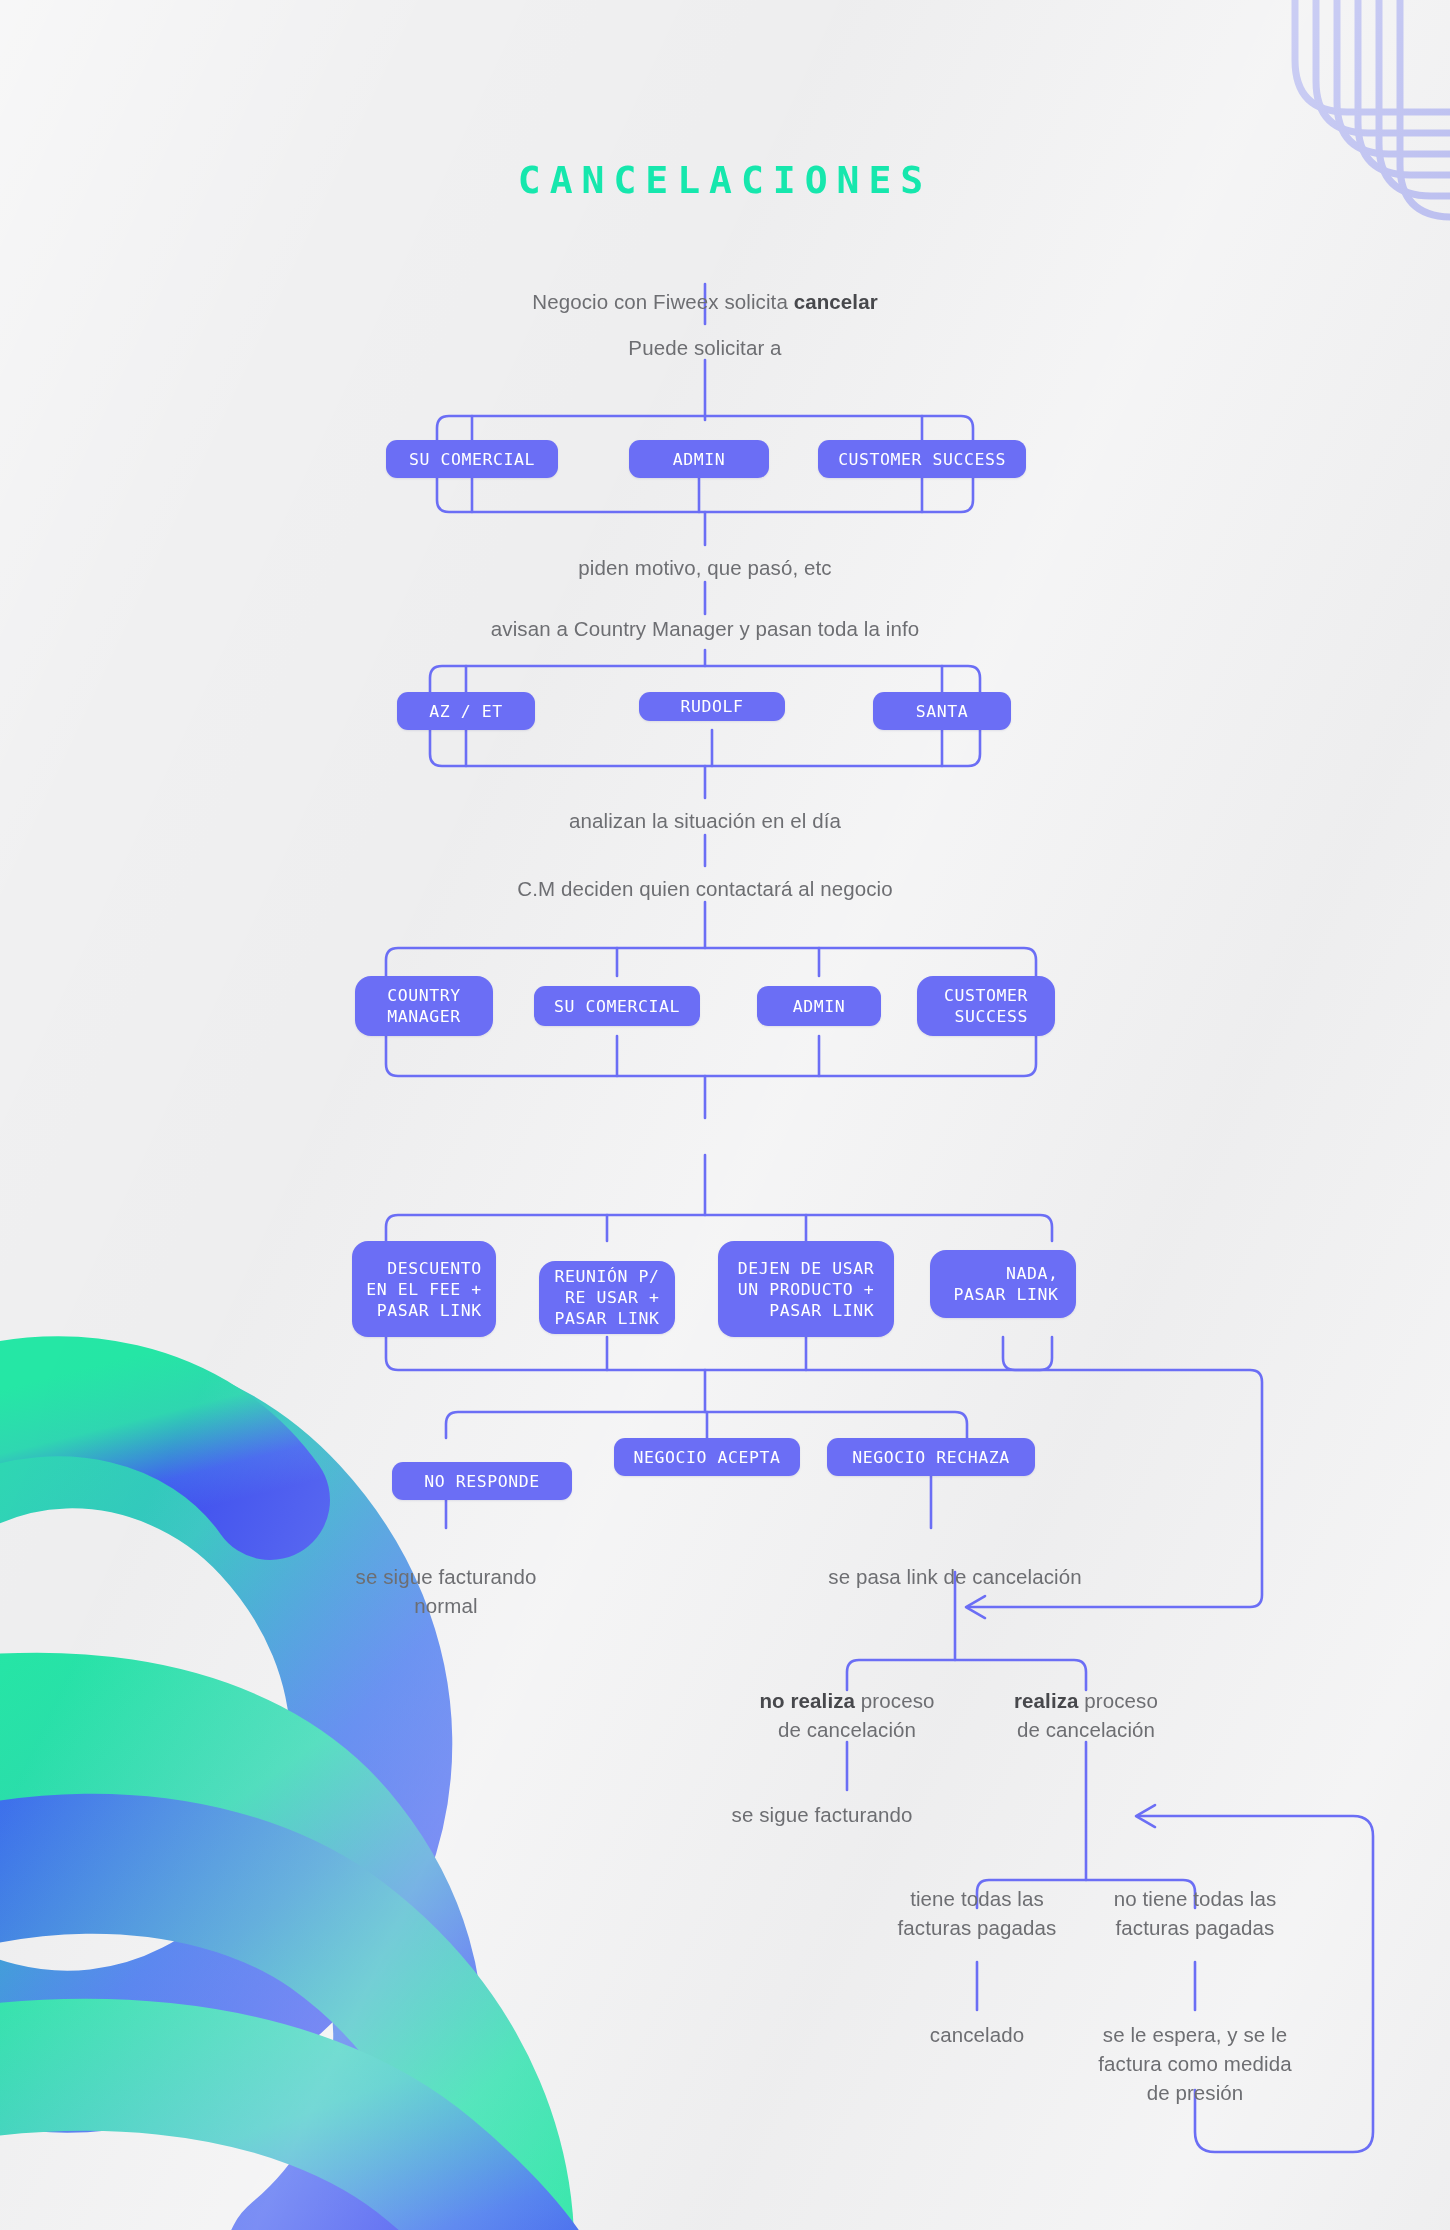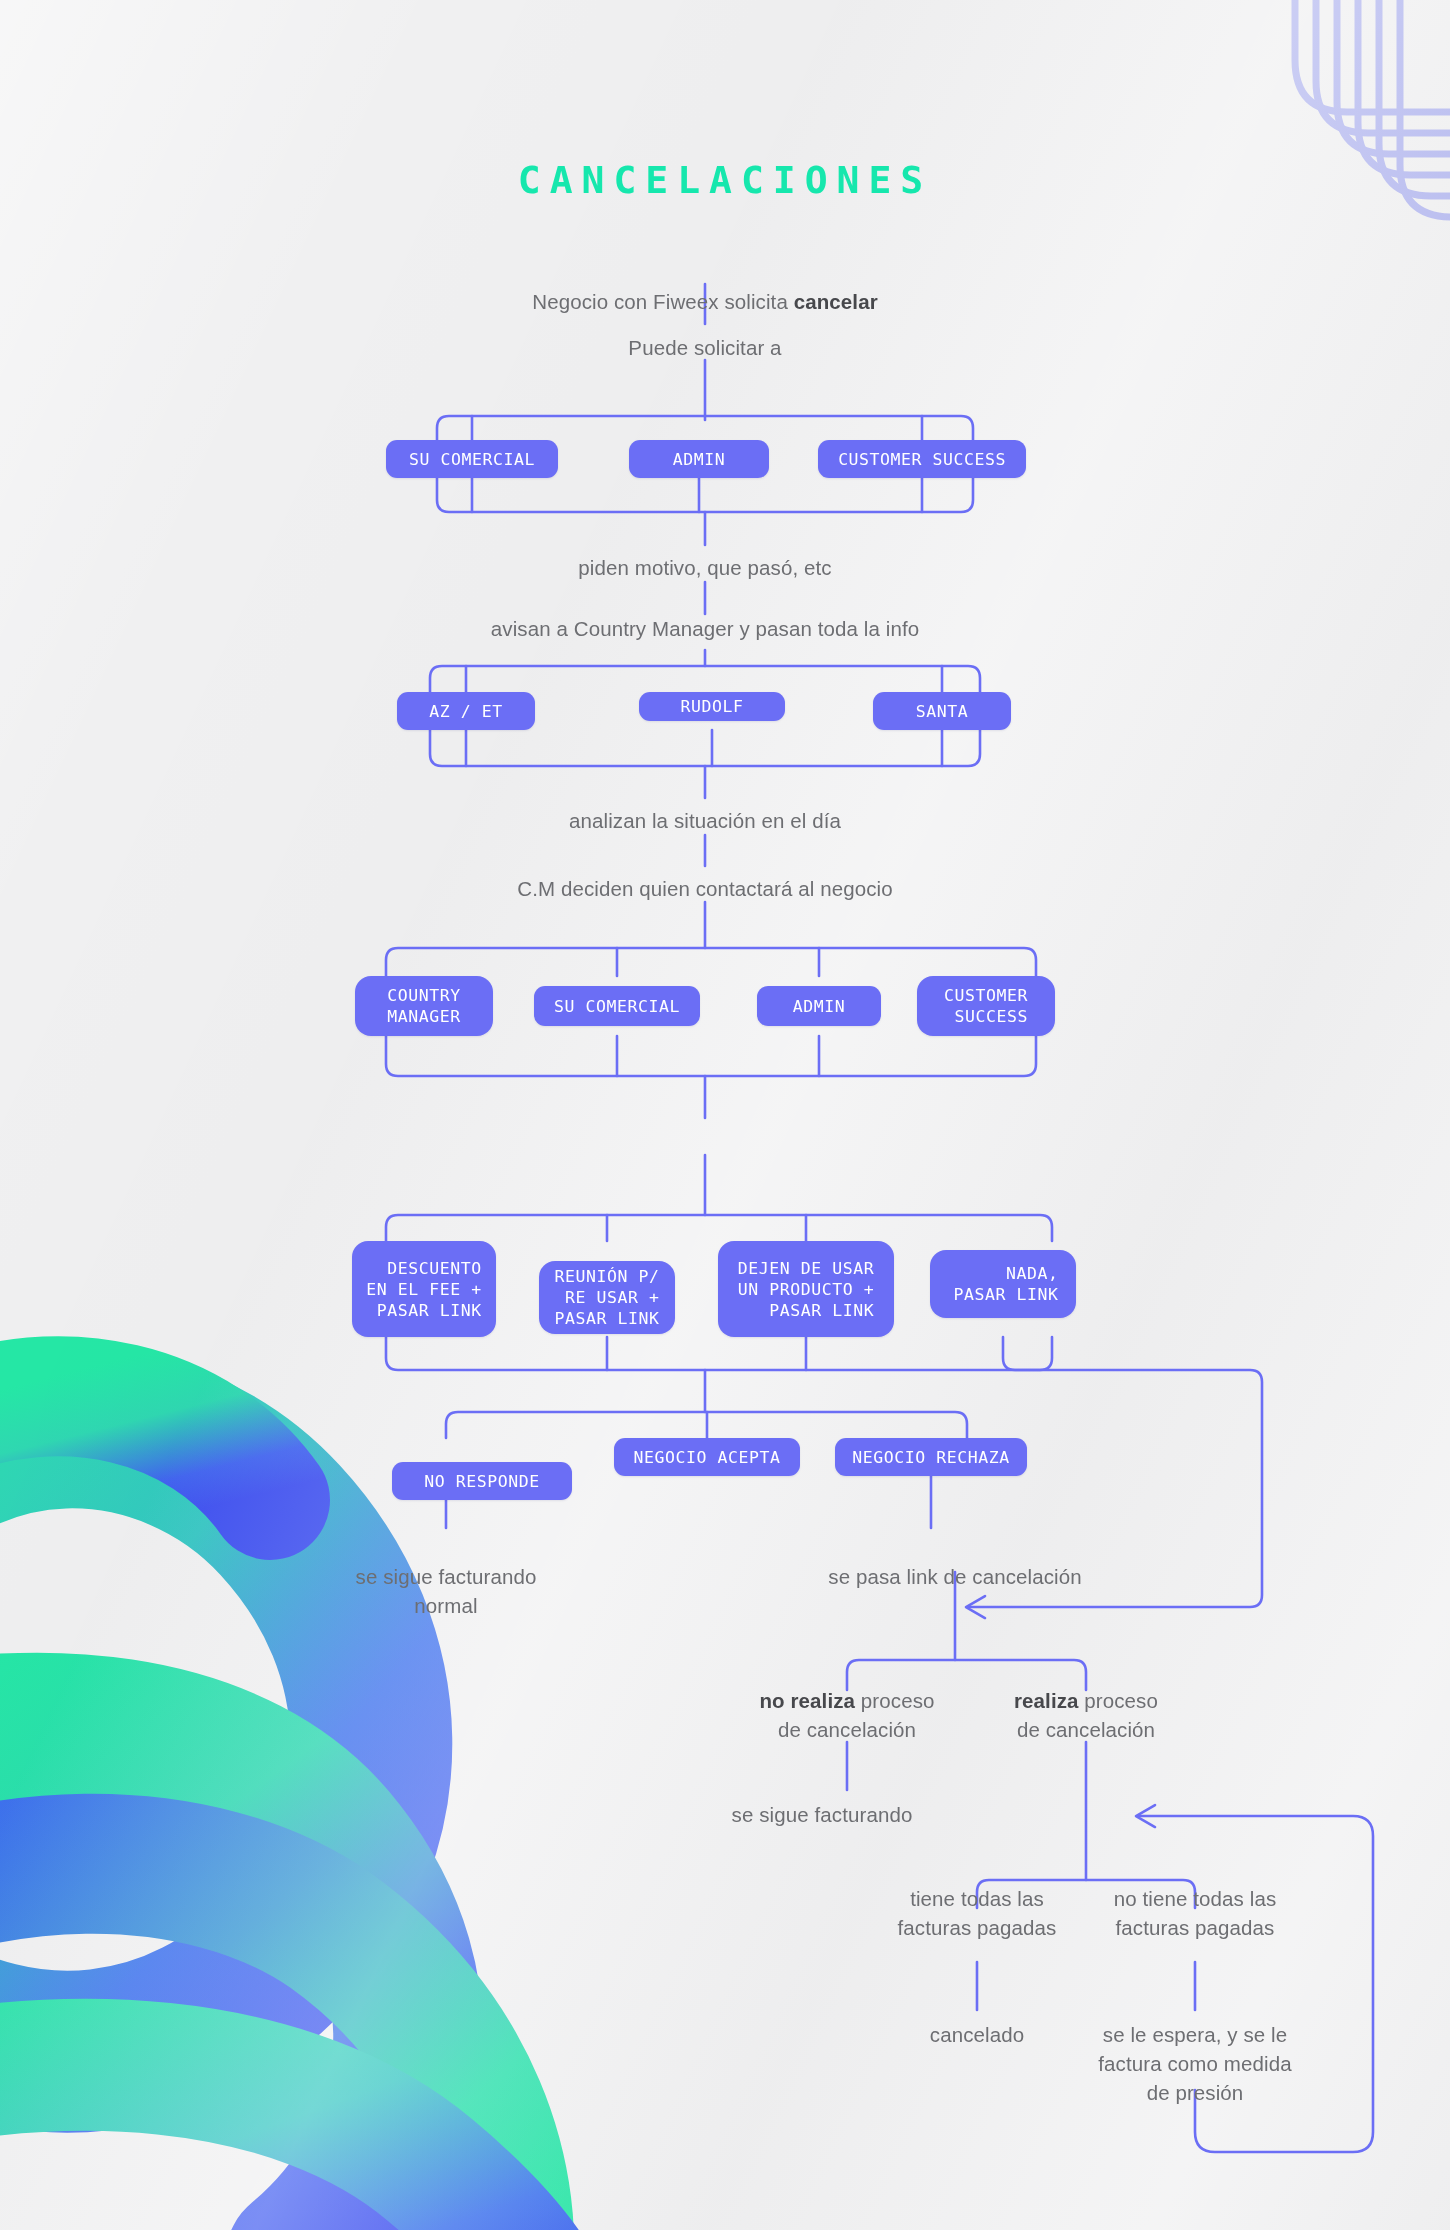--- a/index.html
+++ b/index.html
@@ -274,21 +274,21 @@
 RE USAR +
 PASAR LINK</div>
   <div class="pill tall" style="left:806px; top:1241px; width:176px; height:96px;">DEJEN DE USAR
 UN PRODUCTO +
 PASAR LINK</div>
   <div class="pill tall" style="left:1003px; top:1250px; width:146px; height:68px;padding-left:20px;">NADA,
 PASAR LINK</div>
 
   <div class="pill" style="left:482px; top:1438px; width:180px; height:38px;margin-top:24px;">NO RESPONDE</div>
   <div class="pill" style="left:707px; top:1438px; width:186px; height:38px;">NEGOCIO ACEPTA</div>
-  <div class="pill" style="left:931px; top:1438px; width:192px; height:38px;">NEGOCIO RECHAZA</div>
+  <div class="pill" style="left:931px; top:1438px; width:208px; height:38px;">NEGOCIO RECHAZA</div>
 
   <div class="txt" style="left:446px; top:1562px; width:330px;">se sigue facturando
 normal</div>
   <div class="txt" style="left:955px; top:1562px; width:400px;">se pasa link de cancelación</div>
 
   <div class="txt" style="left:847px; top:1686px; width:320px;"><b>no realiza</b><span> proceso
 de cancelación</span></div>
   <div class="txt" style="left:1086px; top:1686px; width:320px;"><b>realiza</b><span> proceso
 de cancelación</span></div>
 

